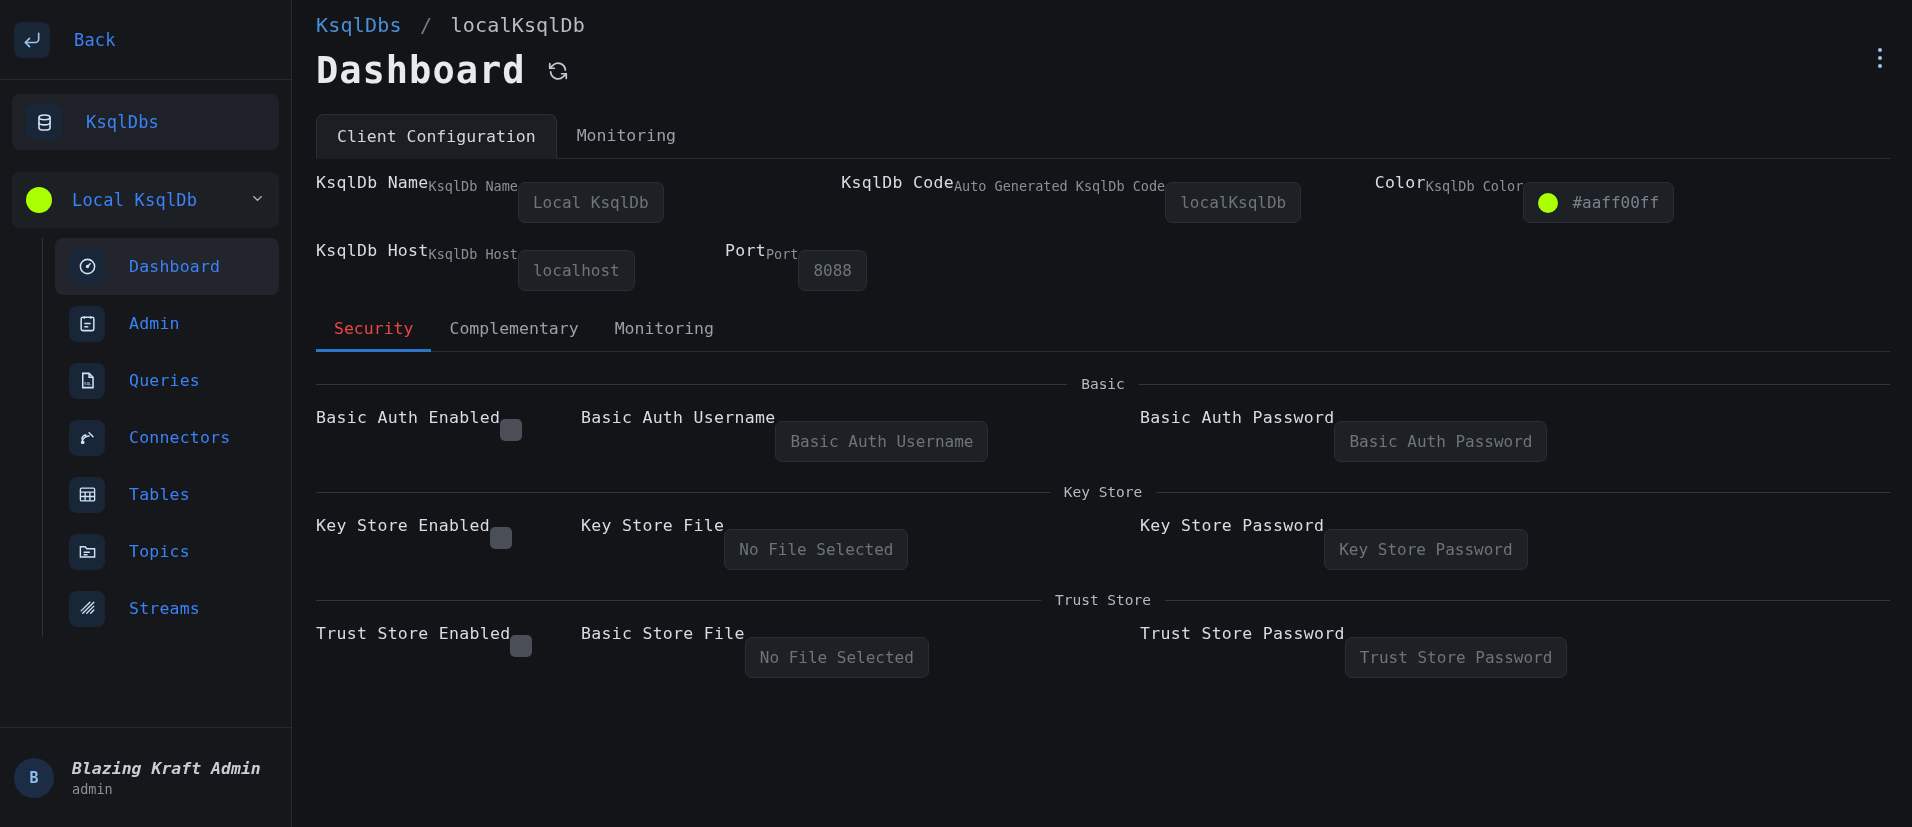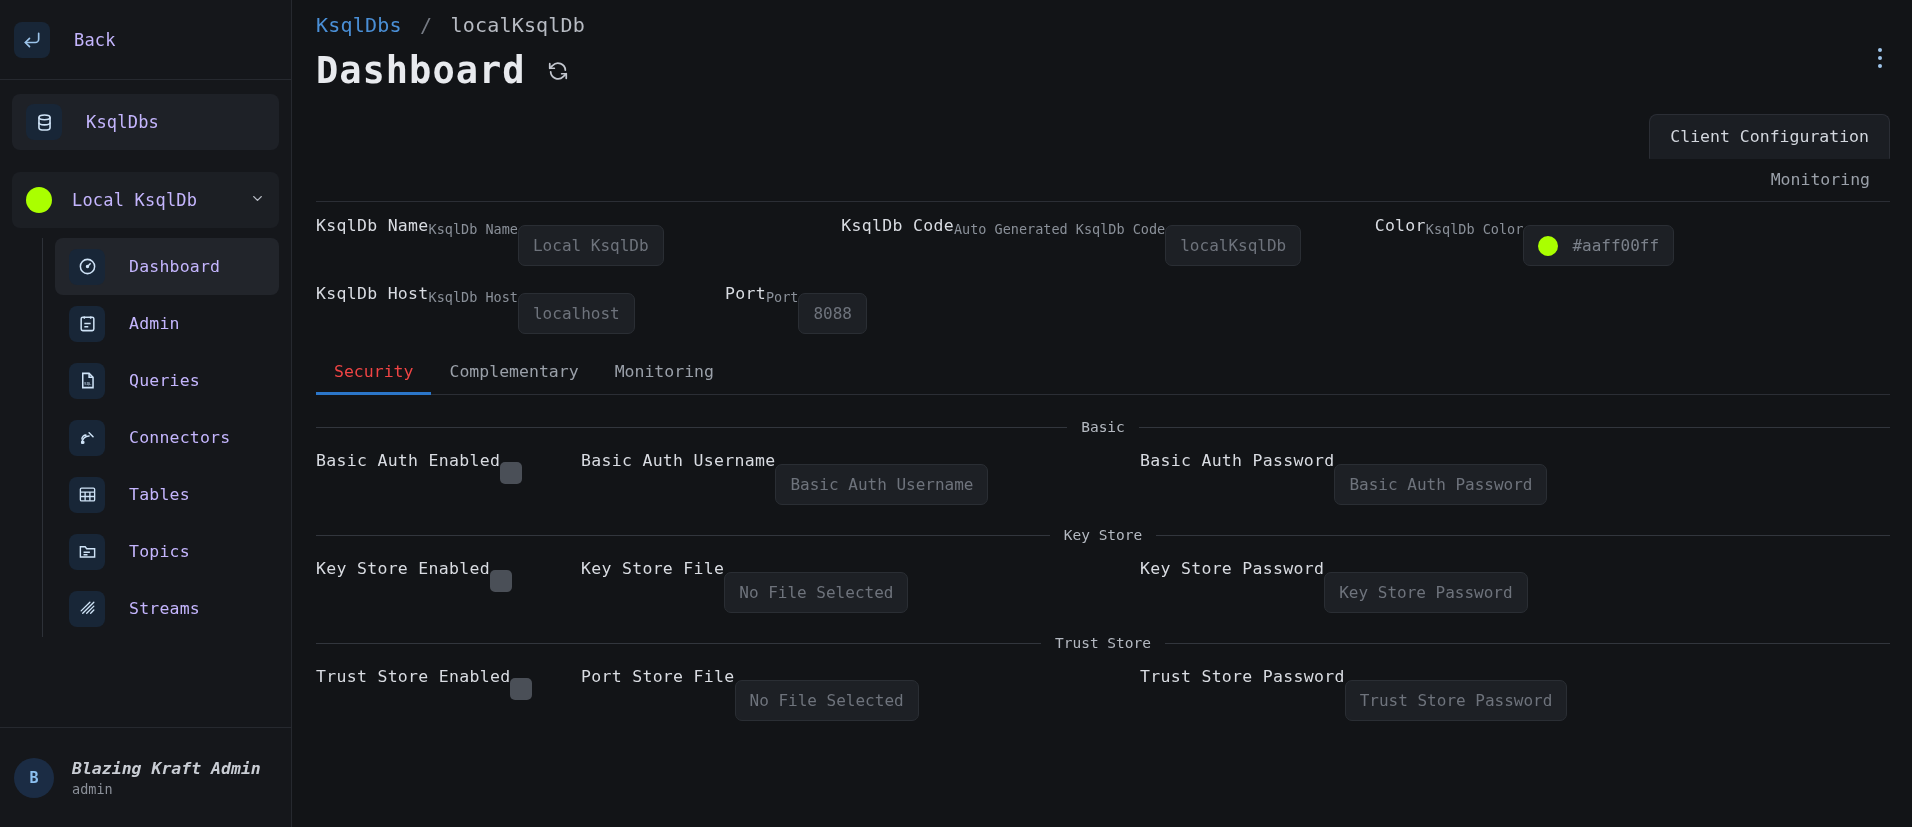--- a/index.html
+++ b/index.html
@@ -25,21 +25,21 @@
     border-bottom: 1px solid #26292f;
   }
   .icon-tile {
     width: 36px; height: 36px; border-radius: 8px;
     background: #182637;
     display: flex; align-items: center; justify-content: center;
     flex: 0 0 36px;
   }
   .icon-tile svg { display:block; }
   .nav-label {
-    color: #c4b5fd; font-size: 17px; letter-spacing: .2px;
+    color: #3b82f6; font-size: 17px; letter-spacing: .2px;
   }
   .ksqldbs-row {
     margin: 14px 12px 0 12px;
     height: 56px; border-radius: 8px;
     background: #1e2127;
     display: flex; align-items: center; padding-left: 14px; gap: 24px;
   }
   .dbselect-row {
     margin: 22px 12px 0 12px;
     height: 56px; border-radius: 8px;
@@ -101,23 +101,22 @@
     margin-left: 22px; color: #c3c7cf; cursor: pointer;
     display:flex; align-items:center;
   }
   .kebab {
     position: absolute; right: 30px; top: 48px;
     display: flex; flex-direction: column; gap: 4px; cursor: pointer;
   }
   .kebab span { width: 4px; height: 4px; border-radius: 50%; background: #9fc4ea; }
 
   .tabs {
-    margin-top: 22px; display: flex; align-items: flex-end;
+    margin-top: 22px; display: flex; align-items: flex-start;
     border-bottom: 1px solid #2b2e35;
-    flex-direction: column;
   }
   .tab {
     padding: 12px 20px; font-size: 16.5px; color: #9aa0a9; cursor: pointer;
   }
   .tab.active {
     color: #d2d6dd; background: #1b1e23;
     border: 1px solid #2b2e35; border-bottom: 1px solid #1b1e23;
     border-radius: 8px 8px 0 0; margin-bottom: -1px;
   }
 
@@ -399,21 +398,21 @@
       <span class="line"></span>
       <span class="lbl">Trust Store</span>
       <span class="line"></span>
     </div>
     <div class="sec-row">
       <div class="field" style="width:265px">
         <span class="f-label">Trust Store Enabled</span>
         <span class="chk"></span>
       </div>
       <div class="field" style="width:535px">
-        <span class="f-label">Port Store File</span>
+        <span class="f-label">Basic Store File</span>
         <div class="f-input ph" style="margin-top:13px">No File Selected</div>
       </div>
       <div class="field" style="width:535px;margin-left:24px">
         <span class="f-label">Trust Store Password</span>
         <div class="f-input ph" style="margin-top:13px">Trust Store Password</div>
       </div>
     </div>
 
   </div>
 </div>

